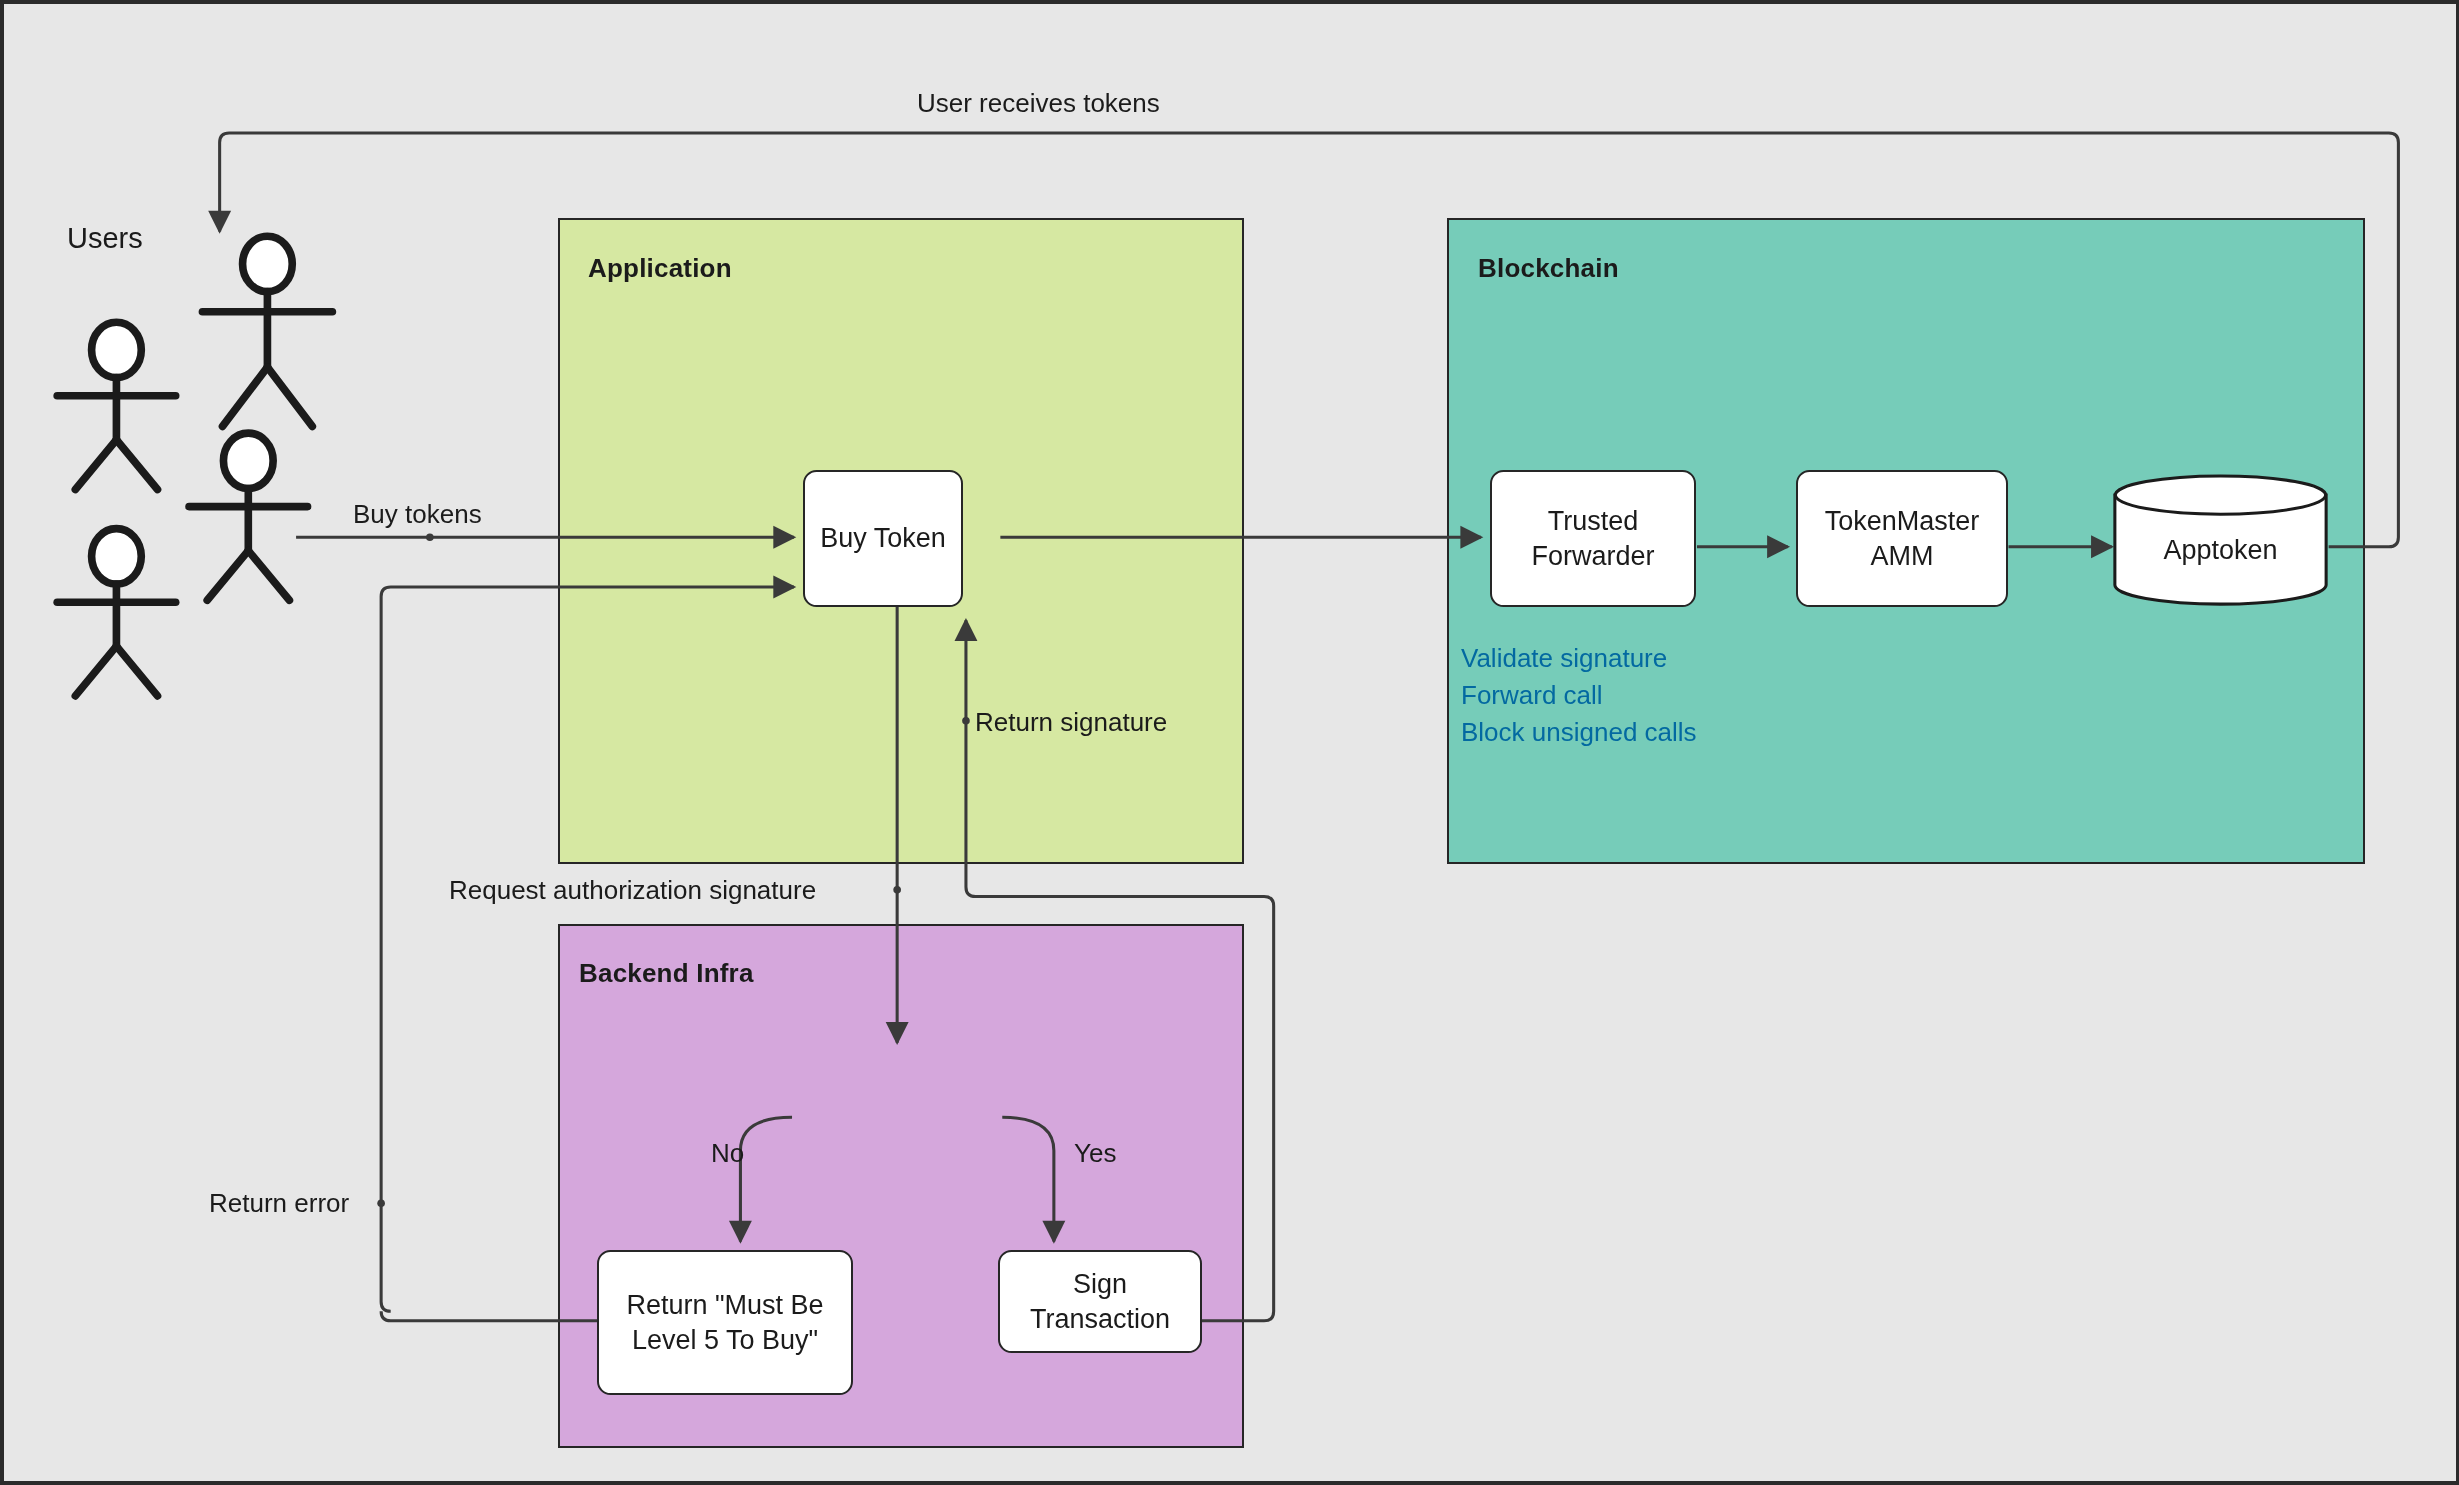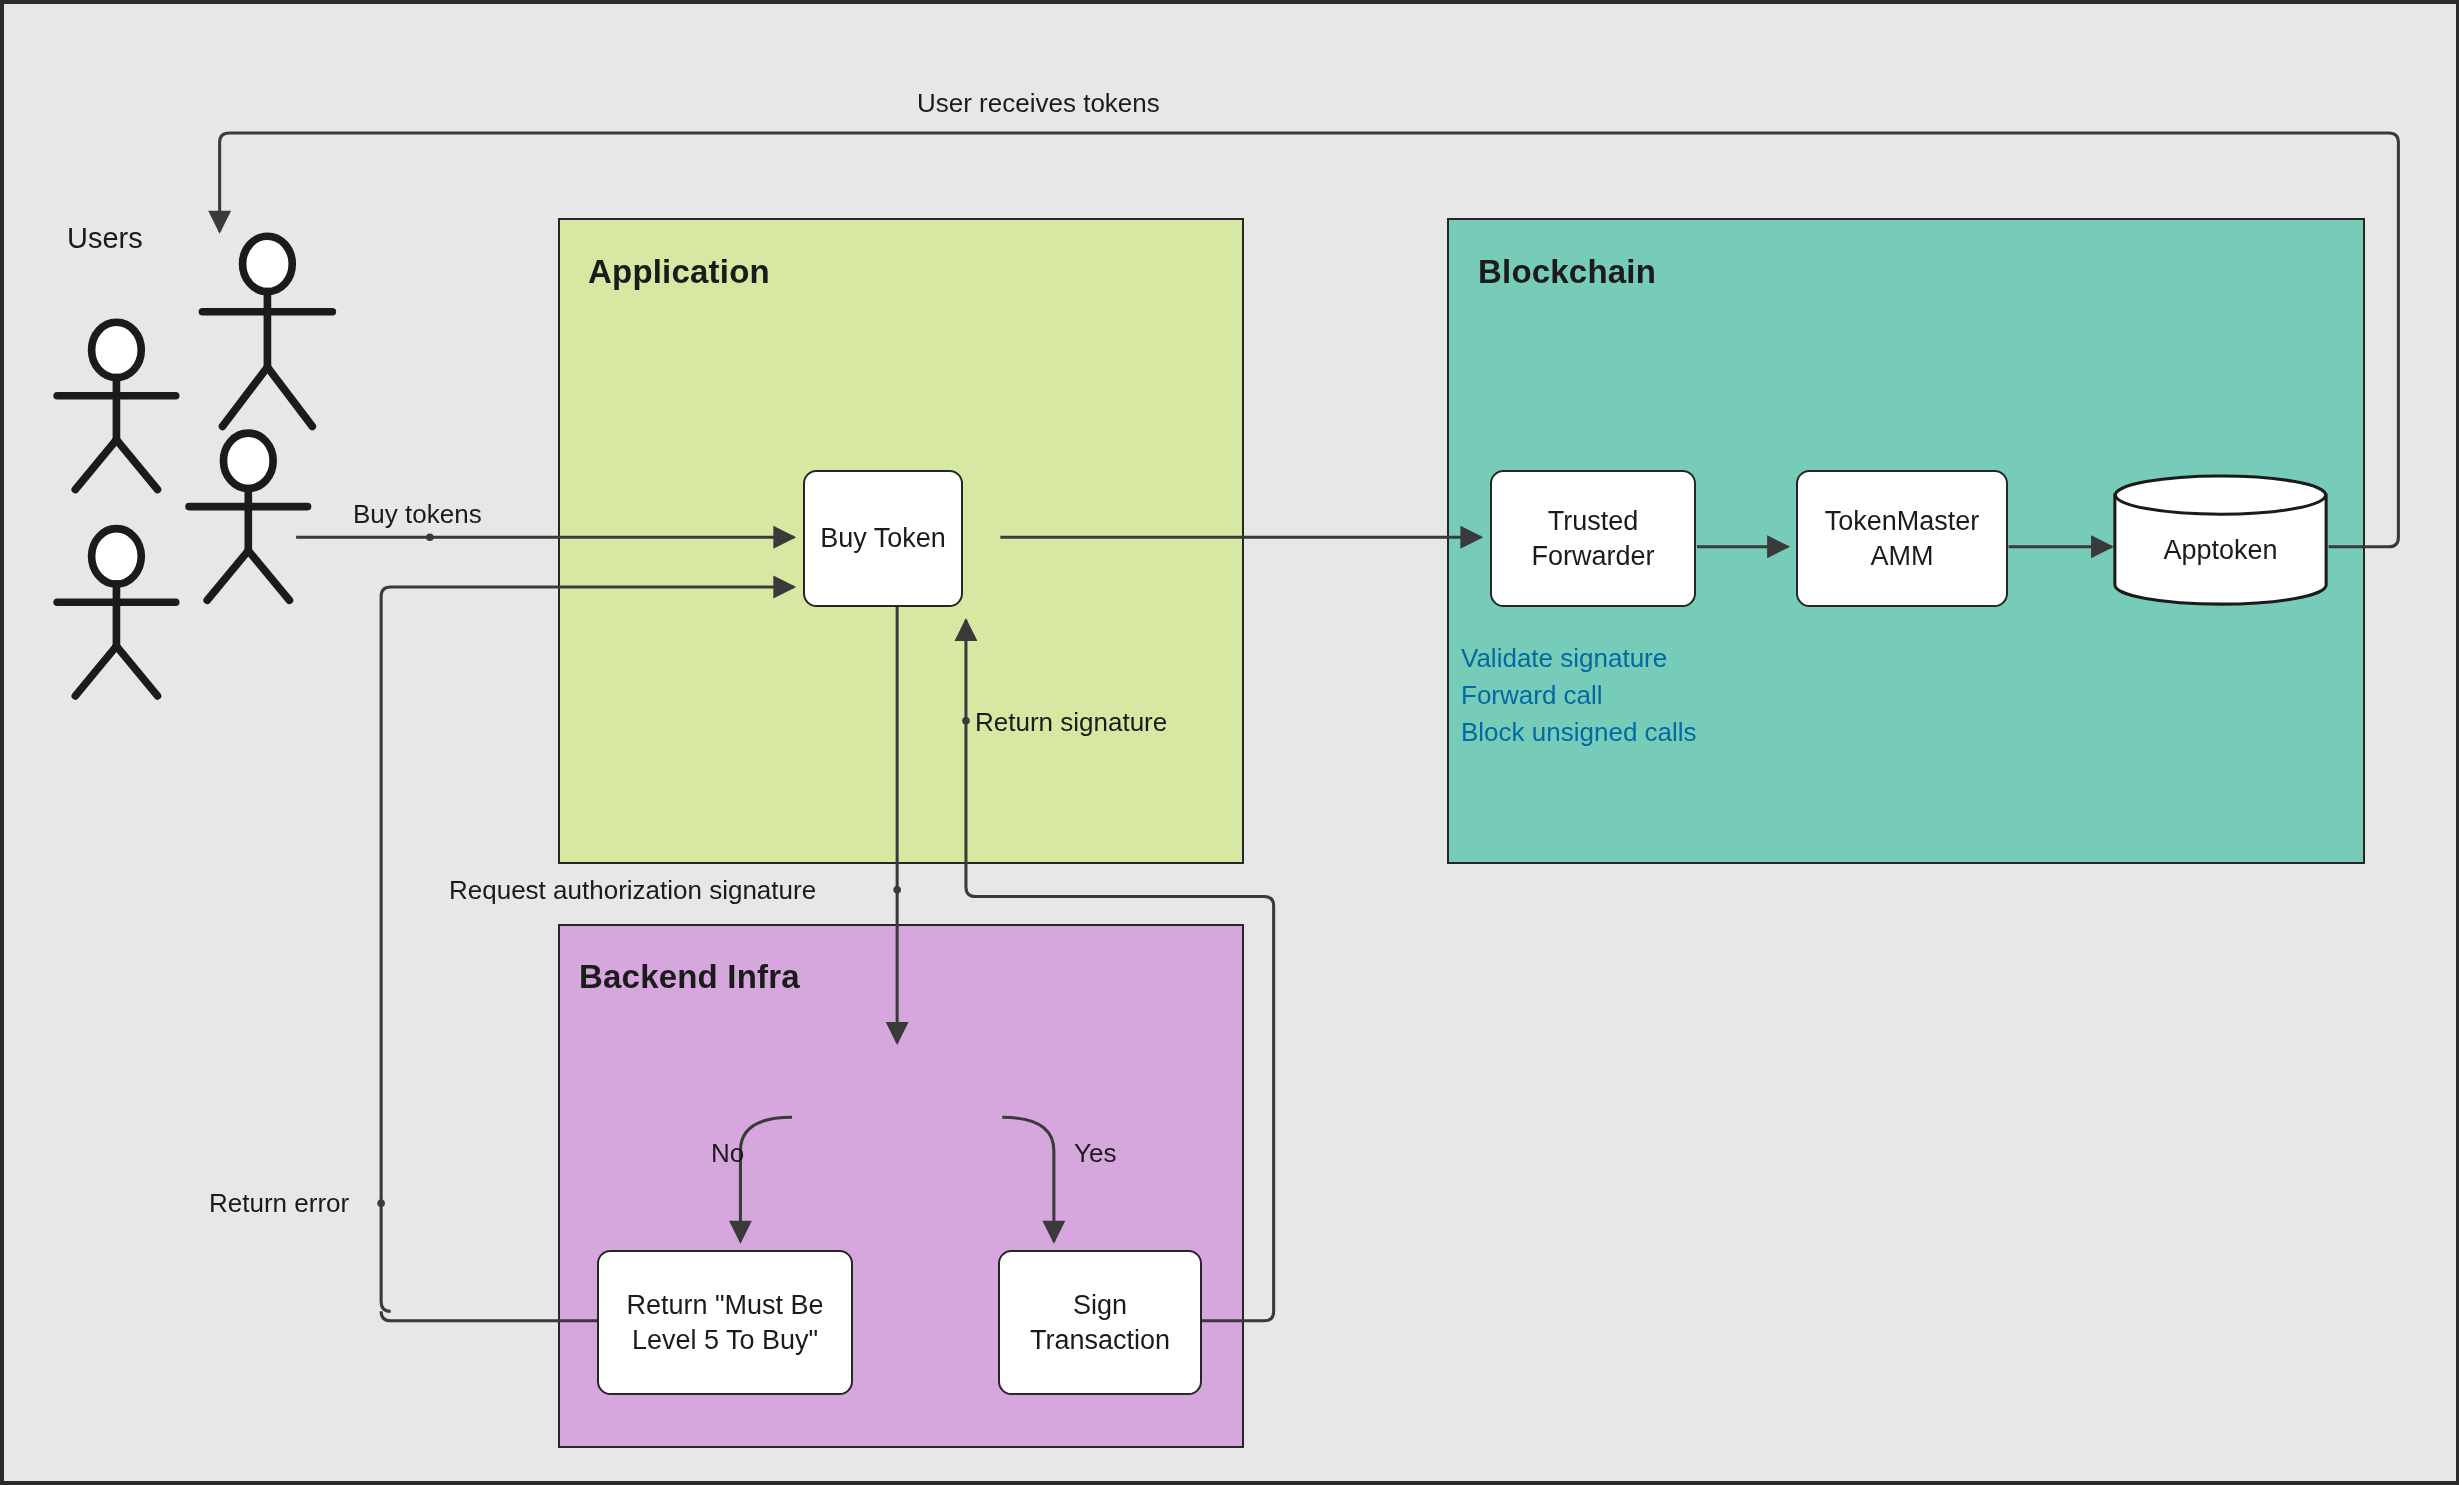--- a/index.html
+++ b/index.html
@@ -28,21 +28,21 @@
     overflow: visible;
   }
   .lane {
     position: absolute;
     border: 2.9px solid #262626;
     box-sizing: border-box;
   }
   .lane-title {
     position: absolute;
     font-weight: bold;
-    font-size: 33px;
+    font-size: 26px;
     color: #1b1b1b;
     letter-spacing: 0.2px;
   }
   .node {
     position: absolute;
     background: #ffffff;
     border: 2.9px solid #262626;
     border-radius: 13.4px;
     box-sizing: border-box;
     display: flex;
@@ -201,21 +201,21 @@
       <path d="M 3,22 L 3,116 A 110,20 0 0 0 224,116 L 224,22 Z" fill="#ffffff" stroke="#1b1b1b" stroke-width="3.2"></path>
       <ellipse cx="113.5" cy="22" rx="110" ry="20" fill="#ffffff" stroke="#1b1b1b" stroke-width="3.2"></ellipse>
     </svg>
     <div class="cyl-label" style="top:61px;">Apptoken</div>
   </div>
 
 
   <div class="node" style="left:593px; top:1246px; width:256px; height:145px;">Return "Must Be
 Level 5 To Buy"</div>
 
-  <div class="node" style="left:994px; top:1246px; width:204px; height:145px;">Sign
+  <div class="node" style="left:994px; top:1246px; width:204px; height:103px;">Sign
 Transaction</div>
 
   <div class="edge-label" style="left:913px; top:84px;">User receives tokens</div>
 
   <div class="edge-label" style="left:349px; top:495px;">Buy tokens</div>
 
   <div class="edge-label" style="left:971px; top:703px;">Return signature</div>
 
   <div class="edge-label" style="left:445px; top:871px;">Request authorization signature</div>
 

